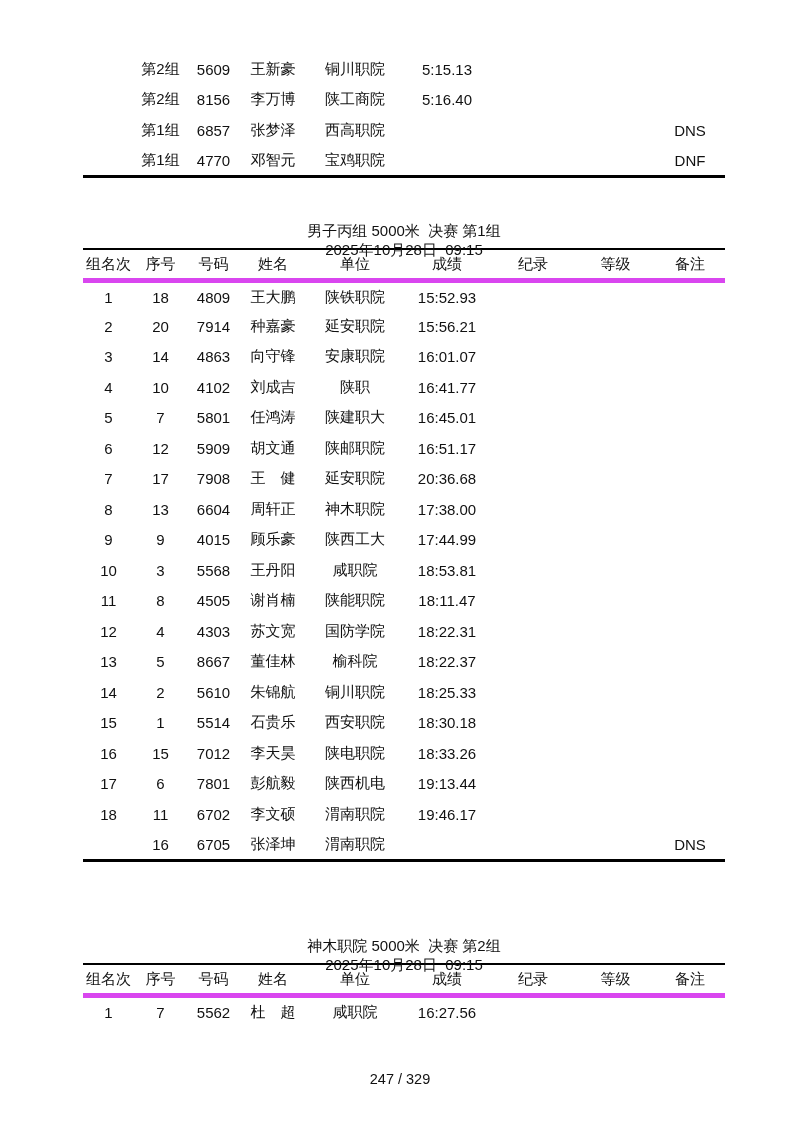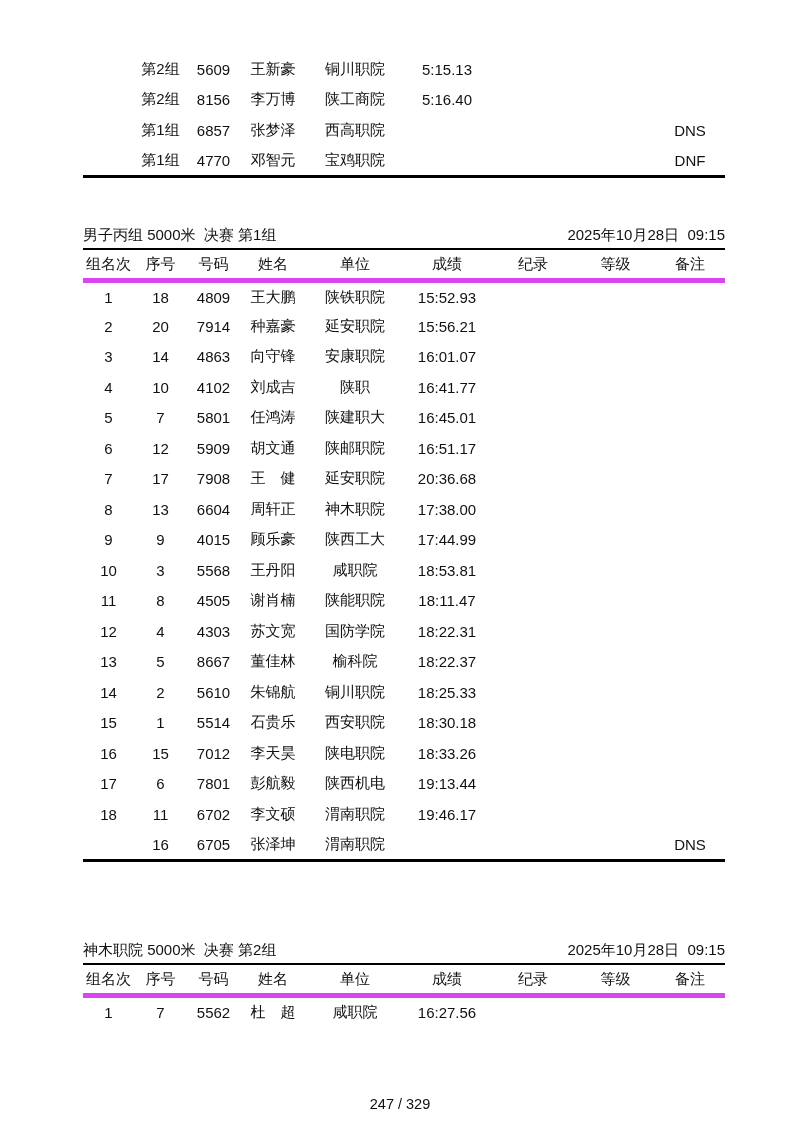--- a/index.html
+++ b/index.html
@@ -27,30 +27,30 @@
   
   .frag-block{top:54px;}
   table.frag{border-bottom:3px solid #000;}
   table.frag tbody tr{height:30.5px;}
 
   
   .sec1-block{top:222px;}
   .sec2-block{top:937px;}
   .sec-header{
     display:flex;justify-content:space-between;align-items:center;
-    height:26px;border-bottom:2px solid #000;
+    height:26px;border-bottom:2px solid #000;flex-direction:column;
   }
   .sec-title{white-space:pre;}
   .sec-date{white-space:pre;}
   table.results thead th{height:28px;border-bottom:5px solid #d946ef;}
   table.results tbody tr{height:30.5px;}
   table.results.closed{border-bottom:3px solid #000;}
 
   .footer{
-    position:absolute;left:0;top:1096px;width:800px;height:16px;
+    position:absolute;left:0;top:1071px;width:800px;height:16px;
     text-align:center;font-size:14.5px;color:#111;
   }
 </style>
 </head>
 <body>
 
 <div class="page">
 
   <div class="block frag-block">
     <table class="frag">

